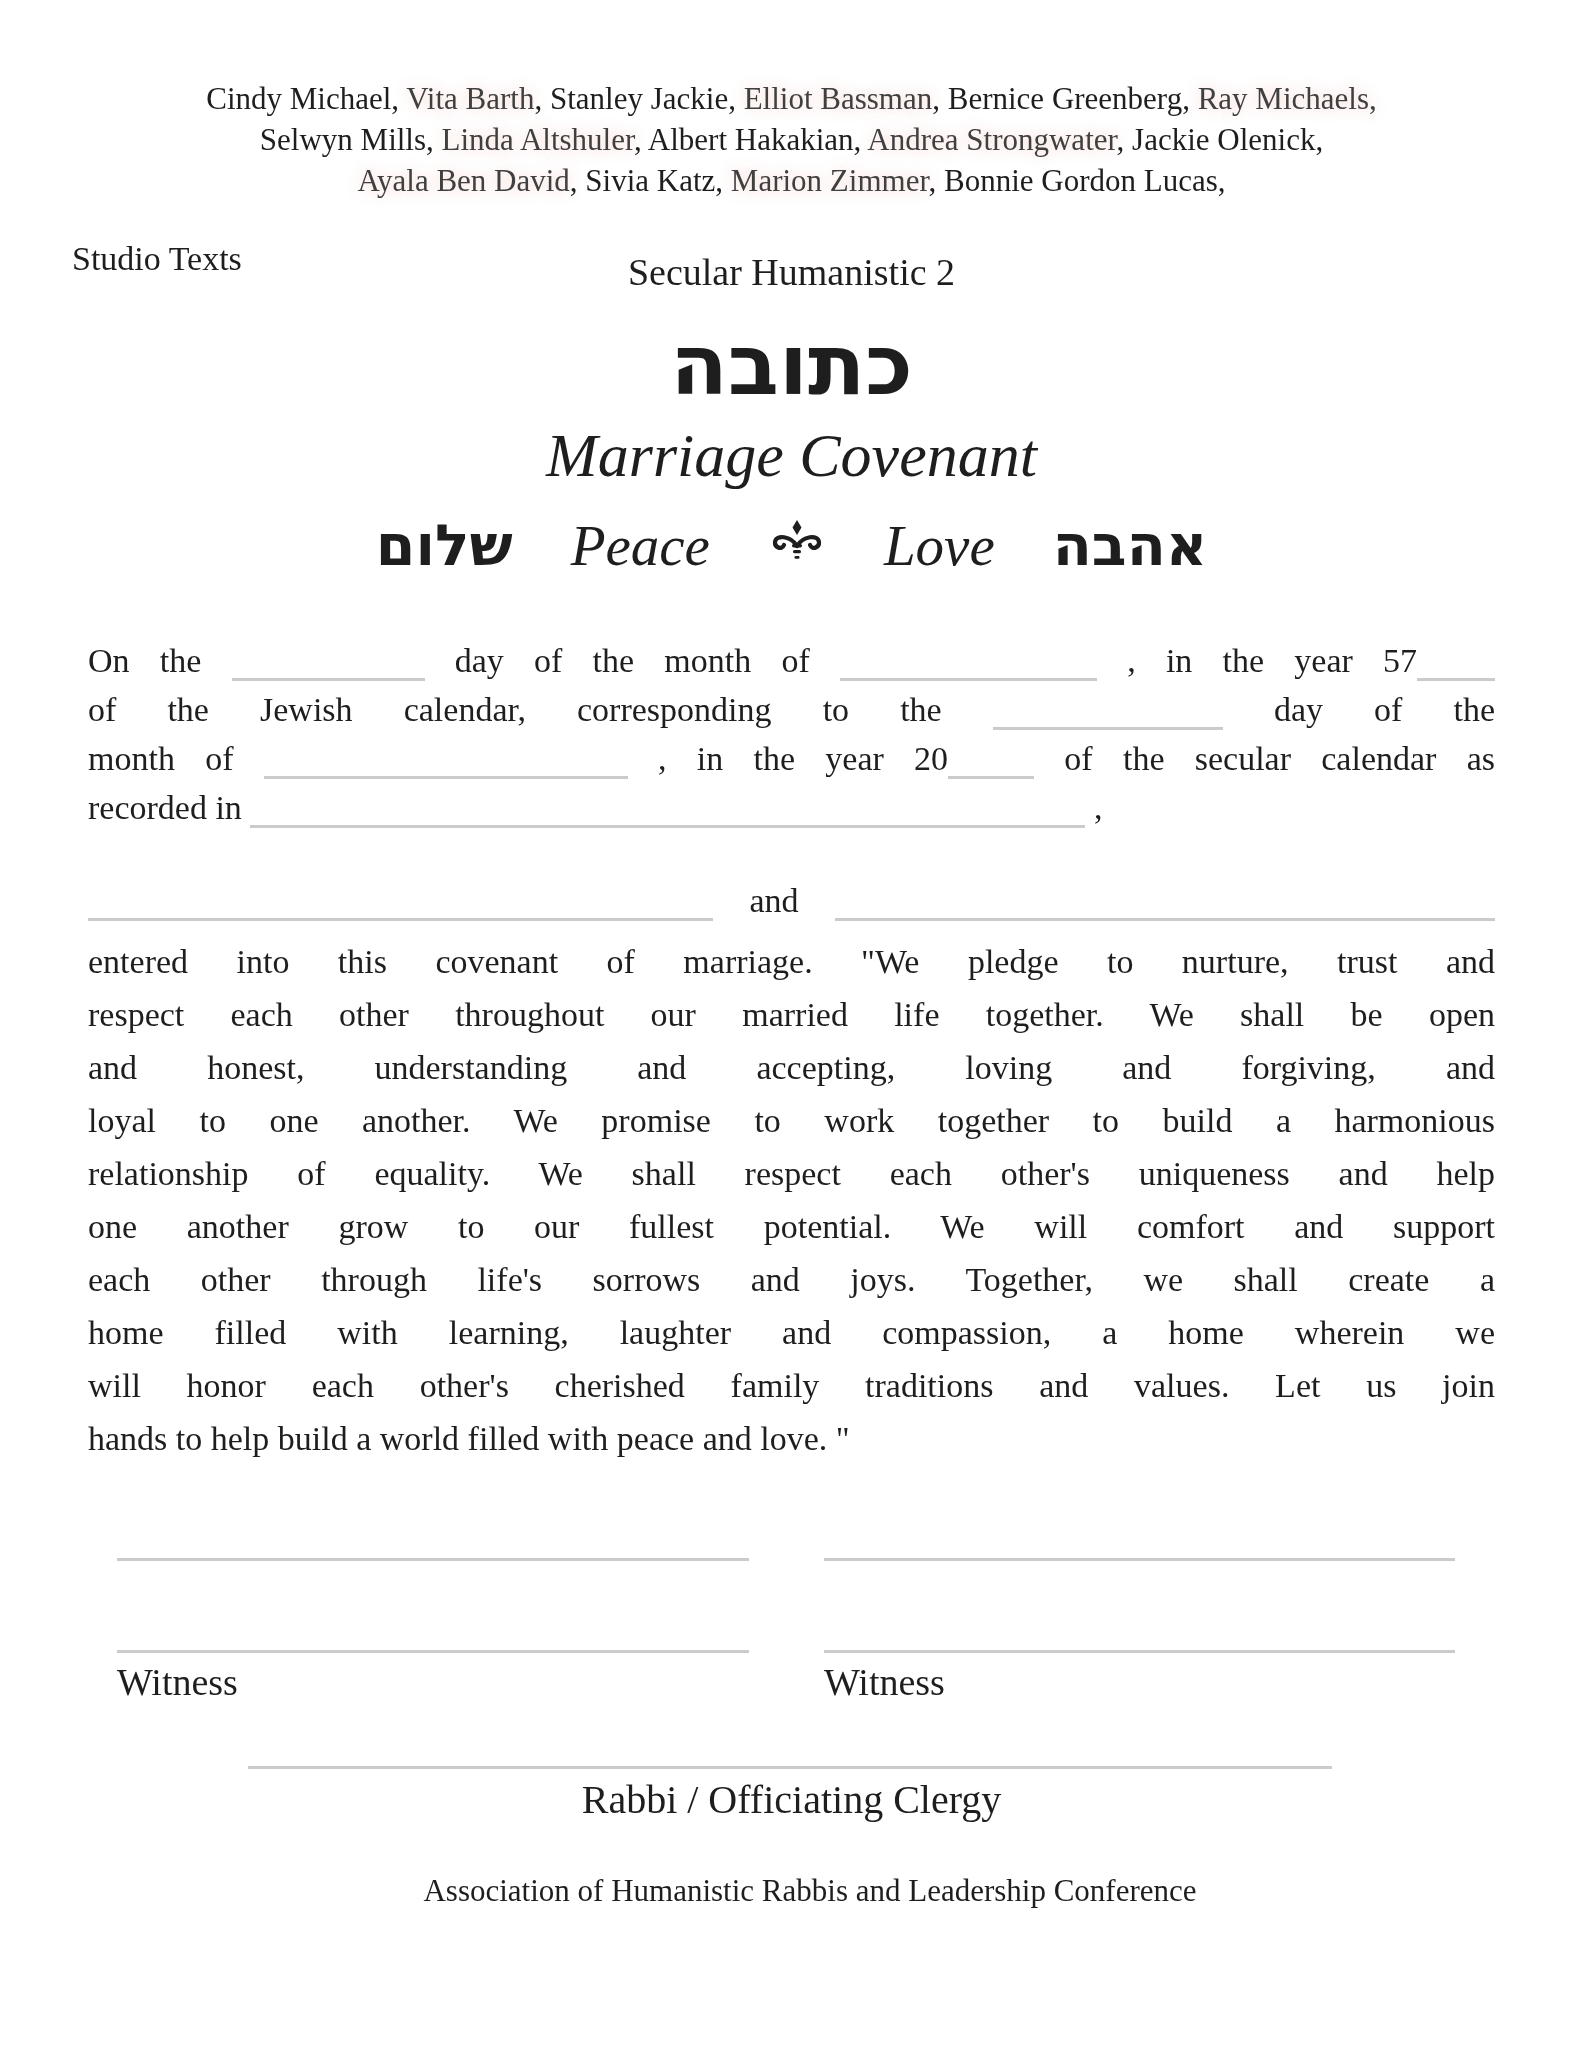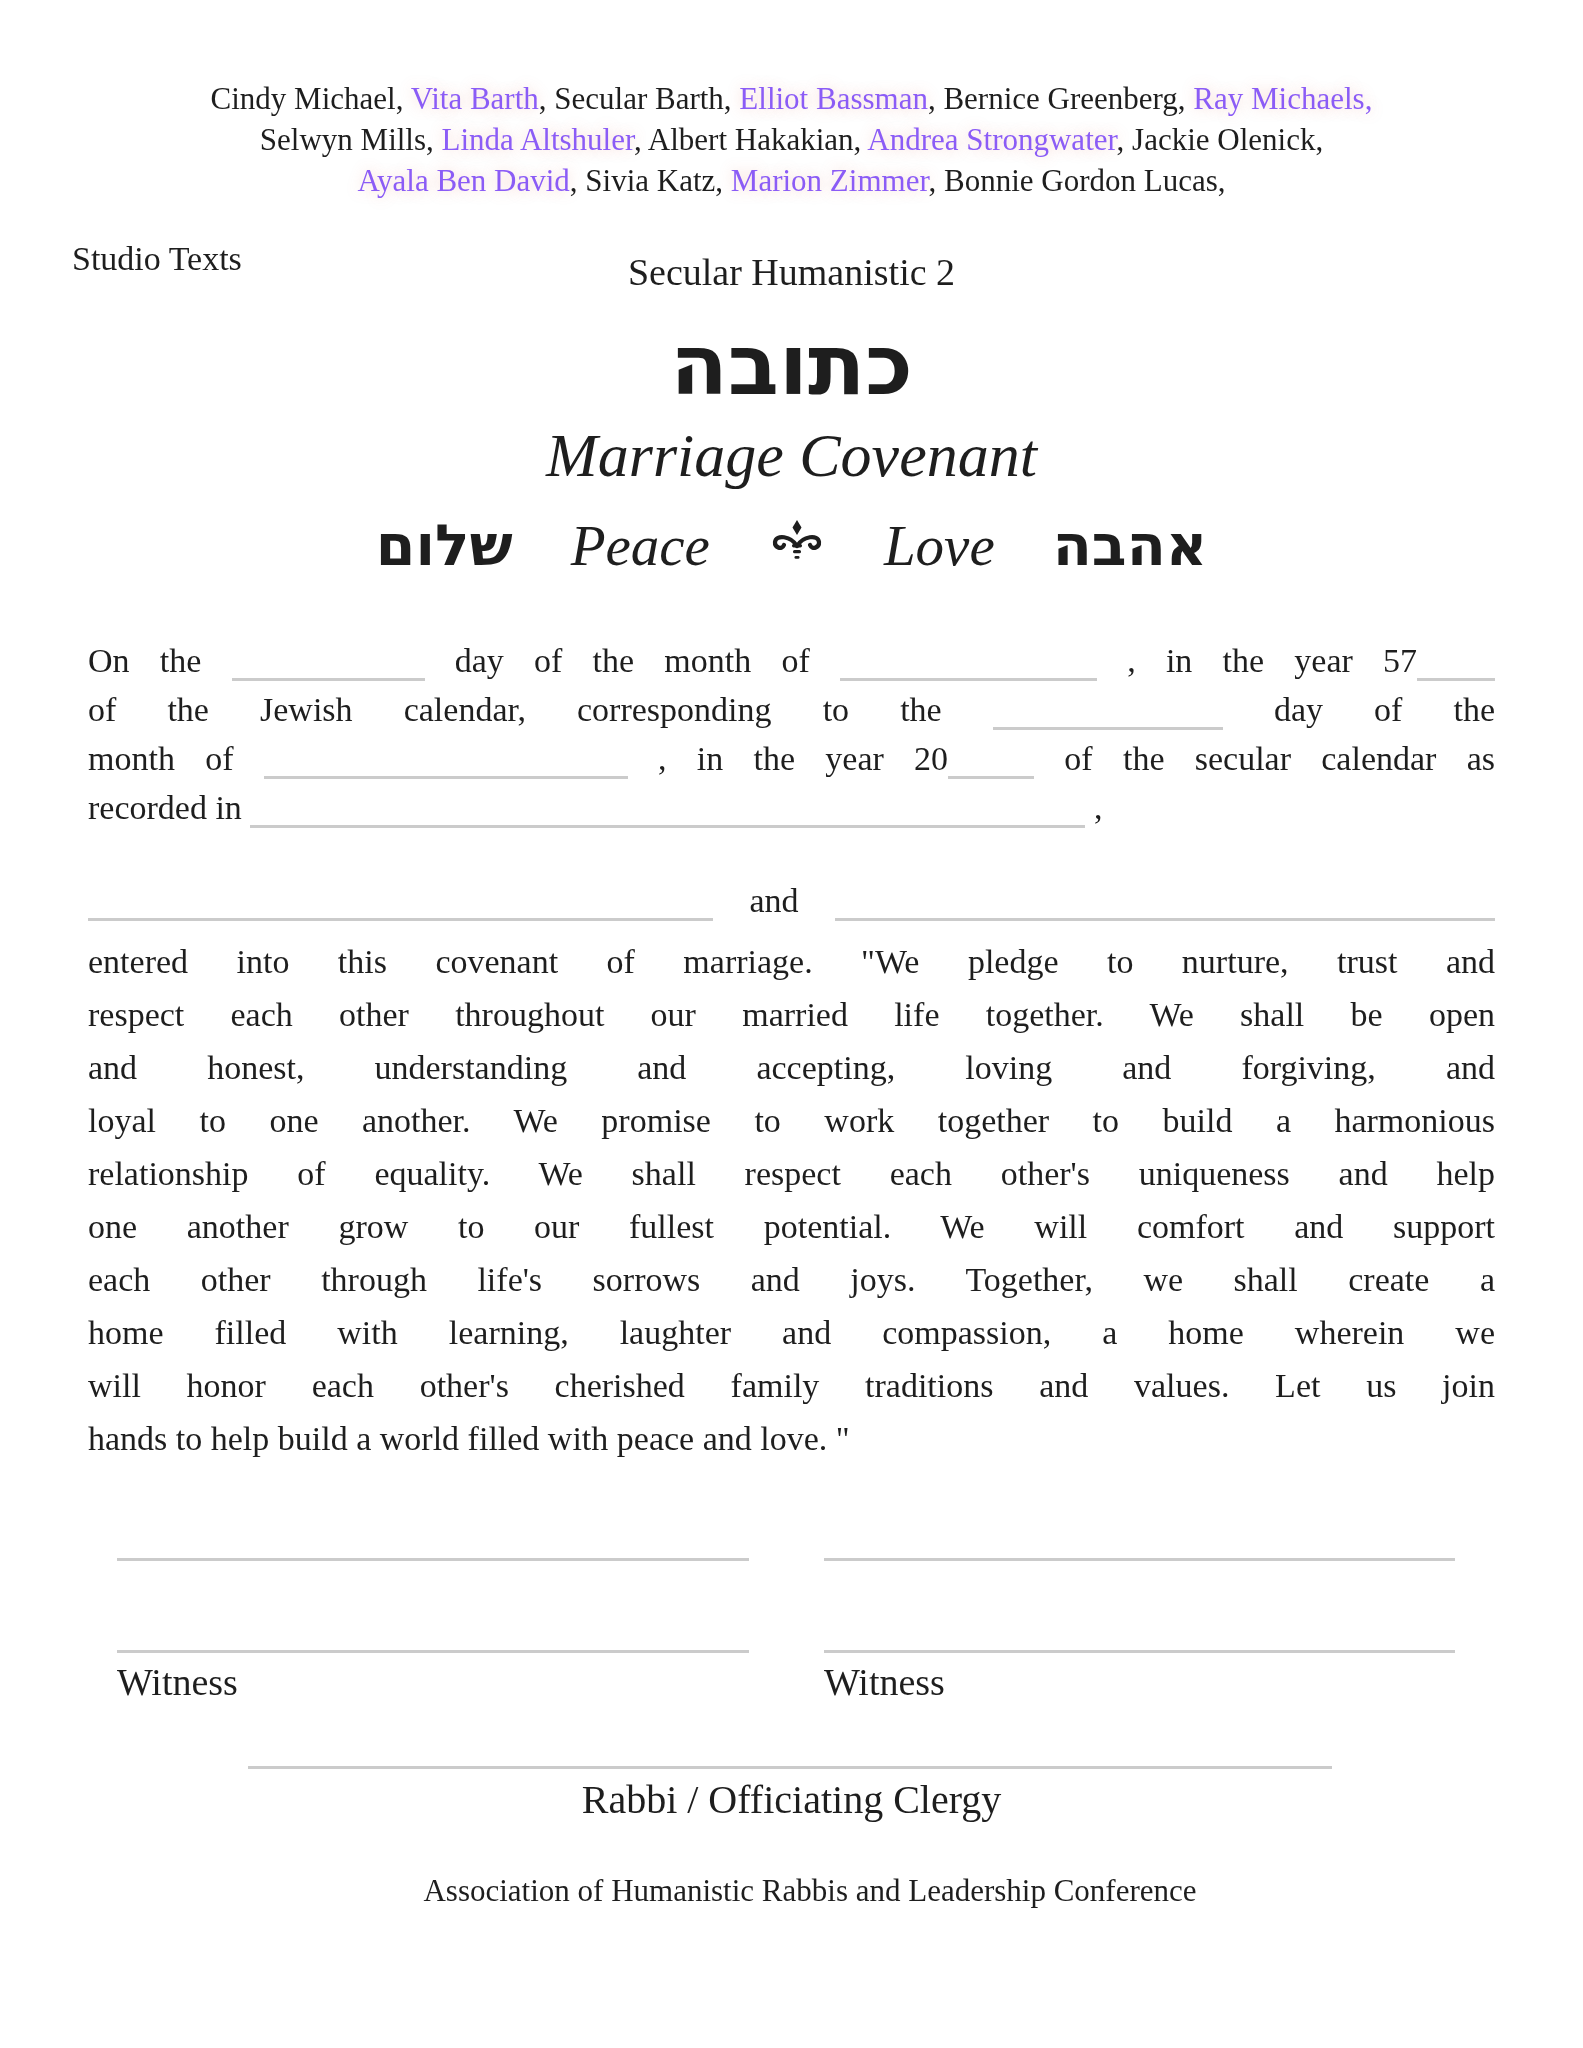--- a/index.html
+++ b/index.html
@@ -7,21 +7,21 @@
     position:relative;
     width:1583px;height:2048px;
     background:#ffffff;
     overflow:hidden;
     font-family:"Liberation Serif", serif;
     color:#1e1e1e;
   }
   
   .names{position:absolute;top:78px;left:0;right:0;text-align:center;
          font-size:31px;line-height:41px;}
-  .accent{color:#8b5cf6;text-shadow:0 0 14px rgba(226,120,96,.35);text-align:right;}
+  .accent{color:#404040;text-shadow:0 0 14px rgba(226,120,96,.35);text-align:right;}
   
   .studio{position:absolute;left:72px;top:240px;font-size:34px;}
   .doc-title{position:absolute;left:0;right:0;top:250px;text-align:center;font-size:38px;}
   
   .hebrew{font-family:"DejaVu Sans", sans-serif;font-weight:700;}
   .ketubah{position:absolute;left:0;right:0;top:316px;text-align:center;font-size:84px;}
   .marriage{position:absolute;left:0;right:0;top:420px;text-align:center;
             font-size:62px;font-style:italic;}
   .peace-love{position:absolute;left:0;right:0;top:512px;text-align:center;font-size:57px;}
   .peace-love .inner{display:inline-flex;align-items:center;gap:58px;}
@@ -56,21 +56,21 @@
   
   .footer{position:absolute;left:0;right:0;top:1868px;text-align:center;
           font-size:31px;line-height:45px;margin-left:37px;}
 </style>
 </head>
 <body>
 
 <div class="page">
 
   <div class="names">
-    <div><span>Cindy Michael, </span><span class="accent">Vita Barth</span><span>, Secular Barth, </span><span class="accent">Elliot Bassman</span><span>, Bernice Greenberg, </span><span class="accent">Ray Michaels,</span></div>
+    <div><span>Cindy Michael, </span><span class="accent">Vita Barth</span><span>, Stanley Jackie, </span><span class="accent">Elliot Bassman</span><span>, Bernice Greenberg, </span><span class="accent">Ray Michaels,</span></div>
     <div><span>Selwyn Mills, </span><span class="accent">Linda Altshuler</span><span>, Albert Hakakian, </span><span class="accent">Andrea Strongwater</span><span>, Jackie Olenick,</span></div>
     <div><span class="accent">Ayala Ben David</span><span>, Sivia Katz, </span><span class="accent">Marion Zimmer</span><span>, Bonnie Gordon Lucas,</span></div>
   </div>
 
   <div class="studio">Studio Texts</div>
   <div class="doc-title">Secular Humanistic 2</div>
 
   <div class="ketubah hebrew">כתובה</div>
   <div class="marriage">Marriage Covenant</div>
 

